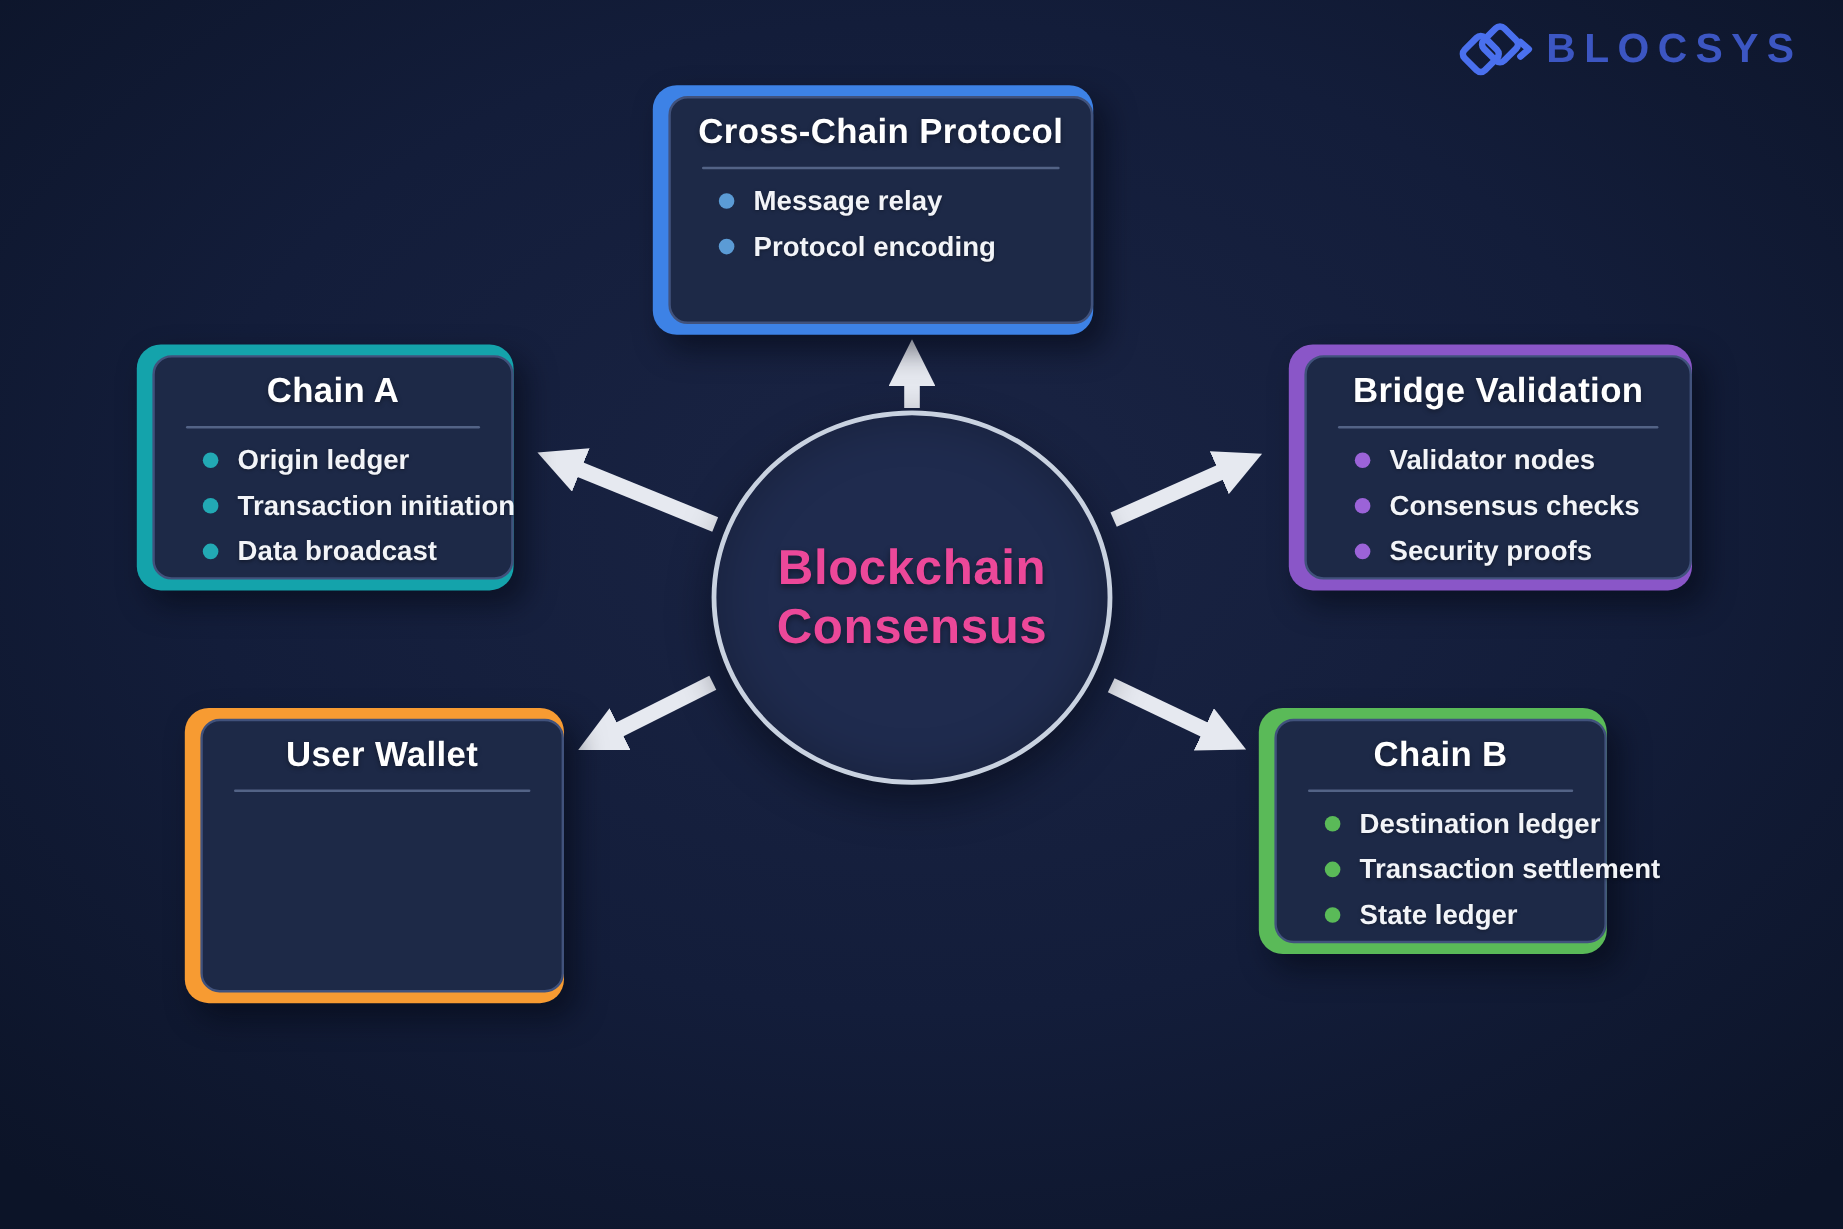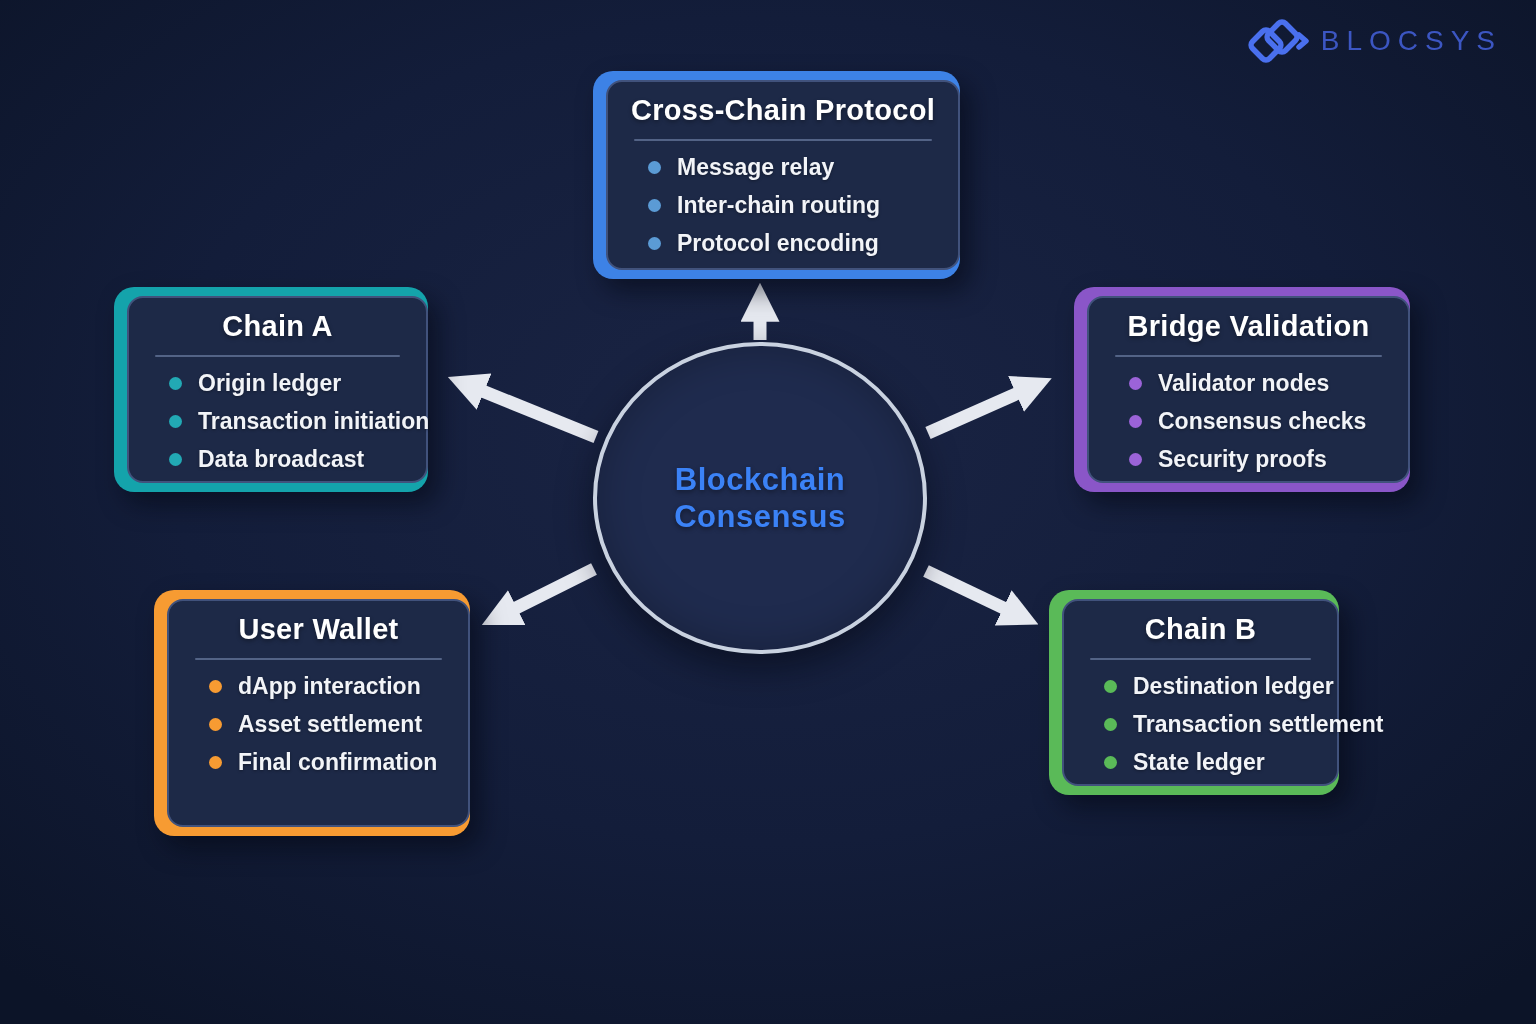--- a/index.html
+++ b/index.html
@@ -39,29 +39,29 @@
   }
   
   .center-circle{
     position:absolute;left:593px;top:342px;width:334px;height:312px;
     border-radius:50%;background:#1f2b4e;border:4px solid #c9d2e0;
     box-sizing:border-box;display:flex;flex-direction:column;
     align-items:center;justify-content:center;
     box-shadow:0 14px 34px rgba(3,7,18,.55), inset 0 0 40px rgba(0,0,0,.25);
   }
   .center-circle span{
-    color:#3b82f6;font-size:31px;font-weight:700;line-height:1.2;
+    color:#ec4899;font-size:41px;font-weight:700;line-height:1.2;
     letter-spacing:.5px;text-shadow:0 2px 5px rgba(0,0,0,.4);
   }
   
   .arrows{position:absolute;left:0;top:0;pointer-events:none;}
   
   .logo{position:absolute;top:14px;right:34px;display:flex;align-items:center;gap:10px;}
   .logo-text{
-    font-size:28px;font-weight:400;letter-spacing:7px;color:#3c56c2;
+    font-size:34px;font-weight:700;letter-spacing:7px;color:#3c56c2;
     font-family:"Liberation Sans",sans-serif;
   }
 </style>
 </head>
 <body>
 
 <div class="stage">
 
   <svg class="arrows" width="1536" height="1024" viewBox="0 0 1536 1024">
     <defs>
@@ -87,28 +87,27 @@
       </g>
     </svg>
     <span class="logo-text">BLOCSYS</span>
   </div>
 
   <div class="center-circle">
     <span>Blockchain</span>
     <span>Consensus</span>
   </div>
 
-  <div class="node" style="left: 606px; top: 80px; width: 354px; height: 190px; --accent: #3d82e6; --bullet: #5b9bd5;">
+  <div class="node" style="left: 557px; top: 80px; width: 354px; height: 190px; --accent: #3d82e6; --bullet: #5b9bd5;">
     <div class="accent"></div>
     <div class="card">
       <h2>Cross-Chain Protocol</h2>
       <div class="divider"></div>
       <ul>
         <li>Message relay</li>
-        <li>Inter-chain routing</li>
         <li>Protocol encoding</li>
       </ul>
     </div>
   </div>
 
   <div class="node" style="left: 1087px; top: 296px; width: 323px; height: 187px; --accent: #8a56c8; --bullet: #9b63d8;">
     <div class="accent"></div>
     <div class="card">
       <h2>Bridge Validation</h2>
       <div class="divider"></div>
@@ -131,25 +130,20 @@
         <li>Data broadcast</li>
       </ul>
     </div>
   </div>
 
   <div class="node" style="left: 167px; top: 599px; width: 303px; height: 228px; --accent: #f79b32; --bullet: #f79b32;">
     <div class="accent"></div>
     <div class="card">
       <h2>User Wallet</h2>
       <div class="divider"></div>
-      <ul>
-        <li>dApp interaction</li>
-        <li>Asset settlement</li>
-        <li>Final confirmation</li>
-      </ul>
     </div>
   </div>
 
   <div class="node" style="left: 1062px; top: 599px; width: 277px; height: 187px; --accent: #5aba58; --bullet: #5aba58;">
     <div class="accent"></div>
     <div class="card">
       <h2>Chain B</h2>
       <div class="divider"></div>
       <ul>
         <li>Destination ledger</li>

